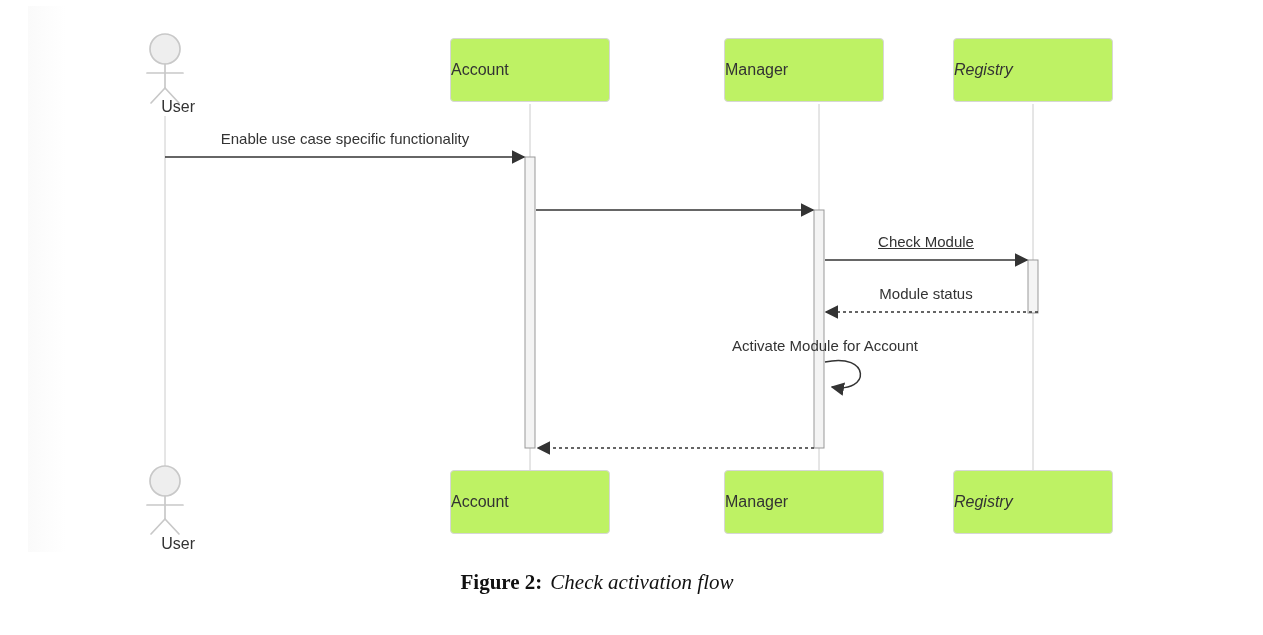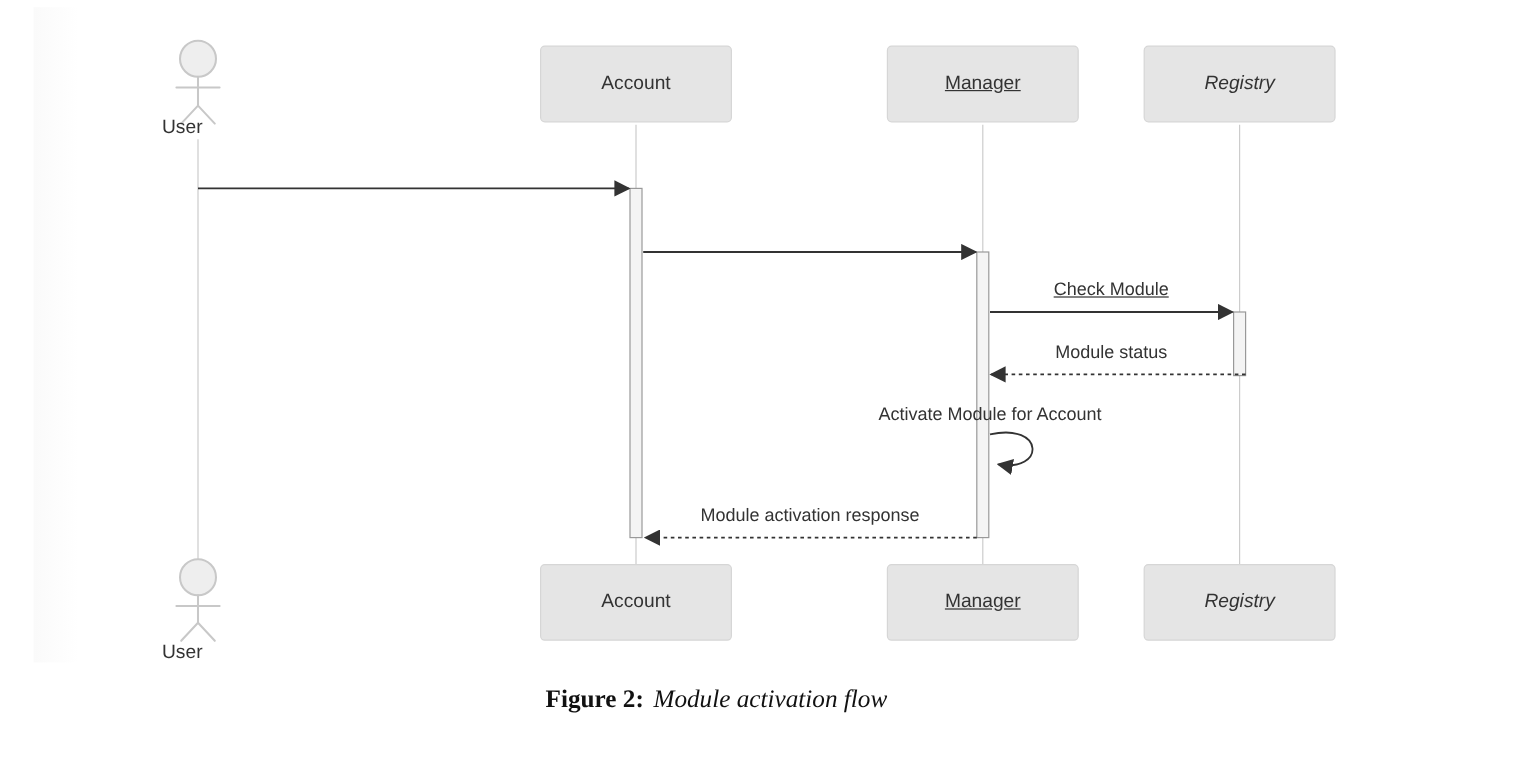--- a/index.html
+++ b/index.html
@@ -22,49 +22,49 @@
   .lifeline { stroke: #cccccc; stroke-width: 1; }
   .actor-line { stroke: #c8c8c8; stroke-width: 1.7; fill: none; stroke-linecap: round; }
   .actor-head { stroke: #c8c8c8; stroke-width: 1.7; fill: #eeeeee; }
   .activation { fill: #f4f4f4; stroke: #999999; stroke-width: 1; }
   .msg { stroke: #333333; stroke-width: 1.5; fill: none; }
   .msg.dashed { stroke-dasharray: 3,3; }
 
   .pbox {
     position: absolute;
     width: 160px; height: 64px;
-    background: #e5e5e5;
+    background: #bef264;
     border: 1px solid #d6d6d6;
     border-radius: 4px;
-    display: flex; align-items: center; justify-content: center;
+    display: flex; align-items: center; justify-content: flex-start;
     font-size: 16px; color: #333333;
     box-sizing: border-box;
   }
   .pbox.r1 { top: 38px; }
   .pbox.r2 { top: 470px; }
   .px1 { left: 450px; }
-  .px2 { left: 739px; text-decoration: underline; }
+  .px2 { left: 724px; }
   .px3 { left: 953px; font-style: italic; }
 
   .mlabel {
     position: absolute;
     font-size: 15px; line-height: 20px; color: #333333;
     text-align: center; white-space: nowrap;
   }
   .ml1 { left: 165px; width: 360px; top: 129px; }
   .ml2 { left: 535px; width: 280px; top: 182px; }
   .ml3 { left: 824px; width: 204px; top: 232px; text-decoration: underline; }
   .ml4 { left: 824px; width: 204px; top: 284px; }
   .ml5 { left: 675px; width: 300px; top: 336px; }
   .ml6 { left: 535px; width: 280px; top: 420px; }
 
   .actor-label {
     position: absolute;
     left: 135px; width: 60px;
-    text-align: left;
+    text-align: right;
     font-size: 16px; color: #333333;
   }
   .al-top { top: 98px; }
   .al-bottom { top: 535px; }
 
   .caption {
     position: absolute;
     left: 597px; top: 570px;
     transform: translateX(-50%);
     white-space: nowrap;
@@ -138,22 +138,22 @@
   <div class="pbox r2 px2">
     <span>Manager</span>
   </div>
   <div class="pbox r2 px3">
     <span>Registry</span>
   </div>
 
   <div class="actor-label al-top">User</div>
   <div class="actor-label al-bottom">User</div>
 
+  <div class="mlabel ml1">Enable use case specific functionality</div>
   <div class="mlabel ml3">Check Module</div>
   <div class="mlabel ml4">Module status</div>
   <div class="mlabel ml5">Activate Module for Account</div>
-  <div class="mlabel ml6">Module activation response</div>
 
   <div class="caption">
-    <span class="cap-label">Figure 2:</span><span class="cap-text">Module activation flow</span>
+    <span class="cap-label">Figure 2:</span><span class="cap-text">Check activation flow</span>
   </div>
 
 </div>
 
 </body></html>

